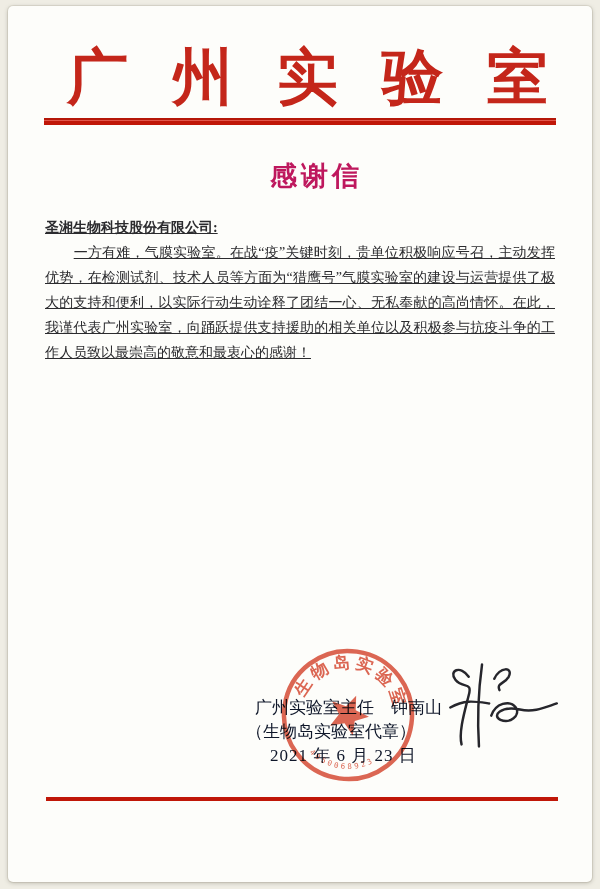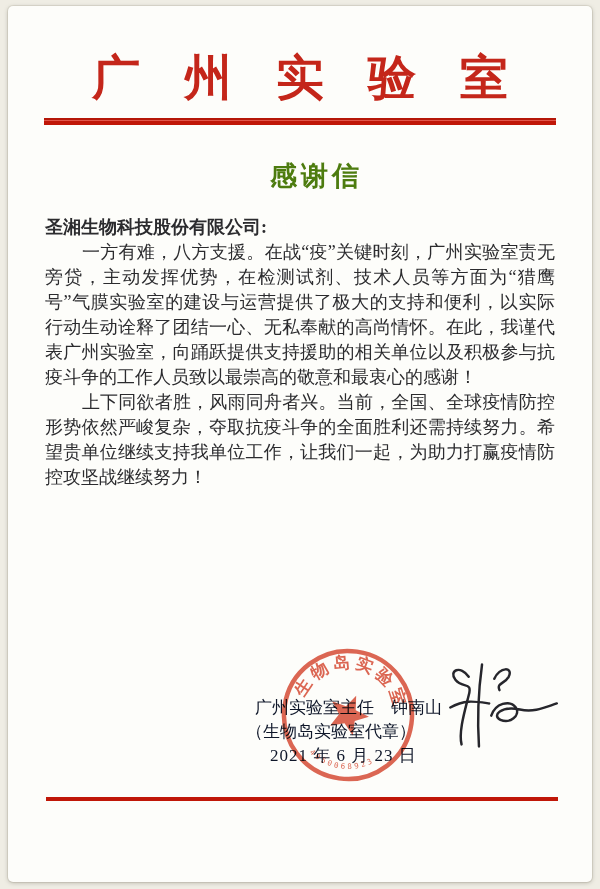--- a/index.html
+++ b/index.html
@@ -16,39 +16,39 @@
   .paper{
     position:absolute; left:8px; top:6px; width:584px; height:876px;
     background:var(--paper,#fdfdfa);
     border-radius:5px;
     box-shadow:0 1px 4px rgba(90,85,70,.35), 0 0 0 1px rgba(200,195,180,.35);
     overflow:hidden;
   }
   
   .letterhead{
     position:absolute; top:44px; left:0; right:0;
-    text-align:center; color:var(--header_red,#c4261a);
-    font-size:48px; font-weight:bold; line-height:56px;
+    text-align:right; color:var(--header_red,#c4261a);
+    font-size:61px; font-weight:bold; line-height:56px;
     letter-spacing:44px; padding-left:44px; white-space:nowrap;
   }
   .letterhead-rule{
     position:absolute; top:112px; left:36px; width:512px; height:7px;
     background:linear-gradient(180deg,#b51708 0 2px,#e2564a 2px 3px,var(--rule_red,#c01708) 3px 7px);
   }
   
   .doc-title{
     position:absolute; top:152px; left:13px; right:0;
-    text-align:center; color:#4d7c0f;
+    text-align:center; color:#be185d;
     font-size:27px; font-weight:bold; letter-spacing:4px; padding-left:20px;
   }
   
   .body-text{
     position:absolute; top:209px; left:37px; width:510px;
     color:var(--ink,#2b2b2e);
-    font-size:18px; line-height:25px; text-align:justify;
+    font-size:14px; line-height:25px; text-align:justify;text-decoration:underline;
   }
   .body-text p{margin:0;}
   .recipient{font-weight:bold;}
   .para{text-indent:2.05em;}
   
   .sig-block{
     position:absolute; top:690px; left:247px;
     color:#0f172a; font-size:17px; line-height:24px; white-space:nowrap;
     z-index:1;
   }
@@ -79,22 +79,21 @@
 <div class="paper">
 
   <div class="letterhead">广州实验室</div>
 
   <div class="letterhead-rule"></div>
 
   <div class="doc-title">感谢信</div>
 
   <div class="body-text">
     <p class="recipient">圣湘生物科技股份有限公司:</p>
-    <p class="para">一方有难，八方支援。在战“疫”关键时刻，广州实验室责无旁贷，主动发挥优势，在检测试剂、技术人员等方面为“猎鹰号”气膜实验室的建设与运营提供了极大的支持和便利，以实际行动生动诠释了团结一心、无私奉献的高尚情怀。在此，我谨代表广州实验室，向踊跃提供支持援助的相关单位以及积极参与抗疫斗争的工作人员致以最崇高的敬意和最衷心的感谢！</p>
-    <p class="para">上下同欲者胜，风雨同舟者兴。当前，全国、全球疫情防控形势依然严峻复杂，夺取抗疫斗争的全面胜利还需持续努力。希望贵单位继续支持我单位工作，让我们一起，为助力打赢疫情防控攻坚战继续努力！</p>
+    <p class="para">一方有难，气膜实验室。在战“疫”关键时刻，贵单位积极响应号召，主动发挥优势，在检测试剂、技术人员等方面为“猎鹰号”气膜实验室的建设与运营提供了极大的支持和便利，以实际行动生动诠释了团结一心、无私奉献的高尚情怀。在此，我谨代表广州实验室，向踊跃提供支持援助的相关单位以及积极参与抗疫斗争的工作人员致以最崇高的敬意和最衷心的感谢！</p>
   </div>
 
   <div class="sig-block">
     <div class="sig-line1">广州实验室主任　钟南山</div>
     <div class="sig-line2">（生物岛实验室代章）</div>
     <div class="sig-line3">2021 年 6 月 23 日</div>
   </div>
 
   <svg class="seal" viewBox="0 0 140 140" aria-hidden="true">
     <g transform="rotate(8 70 70)">

